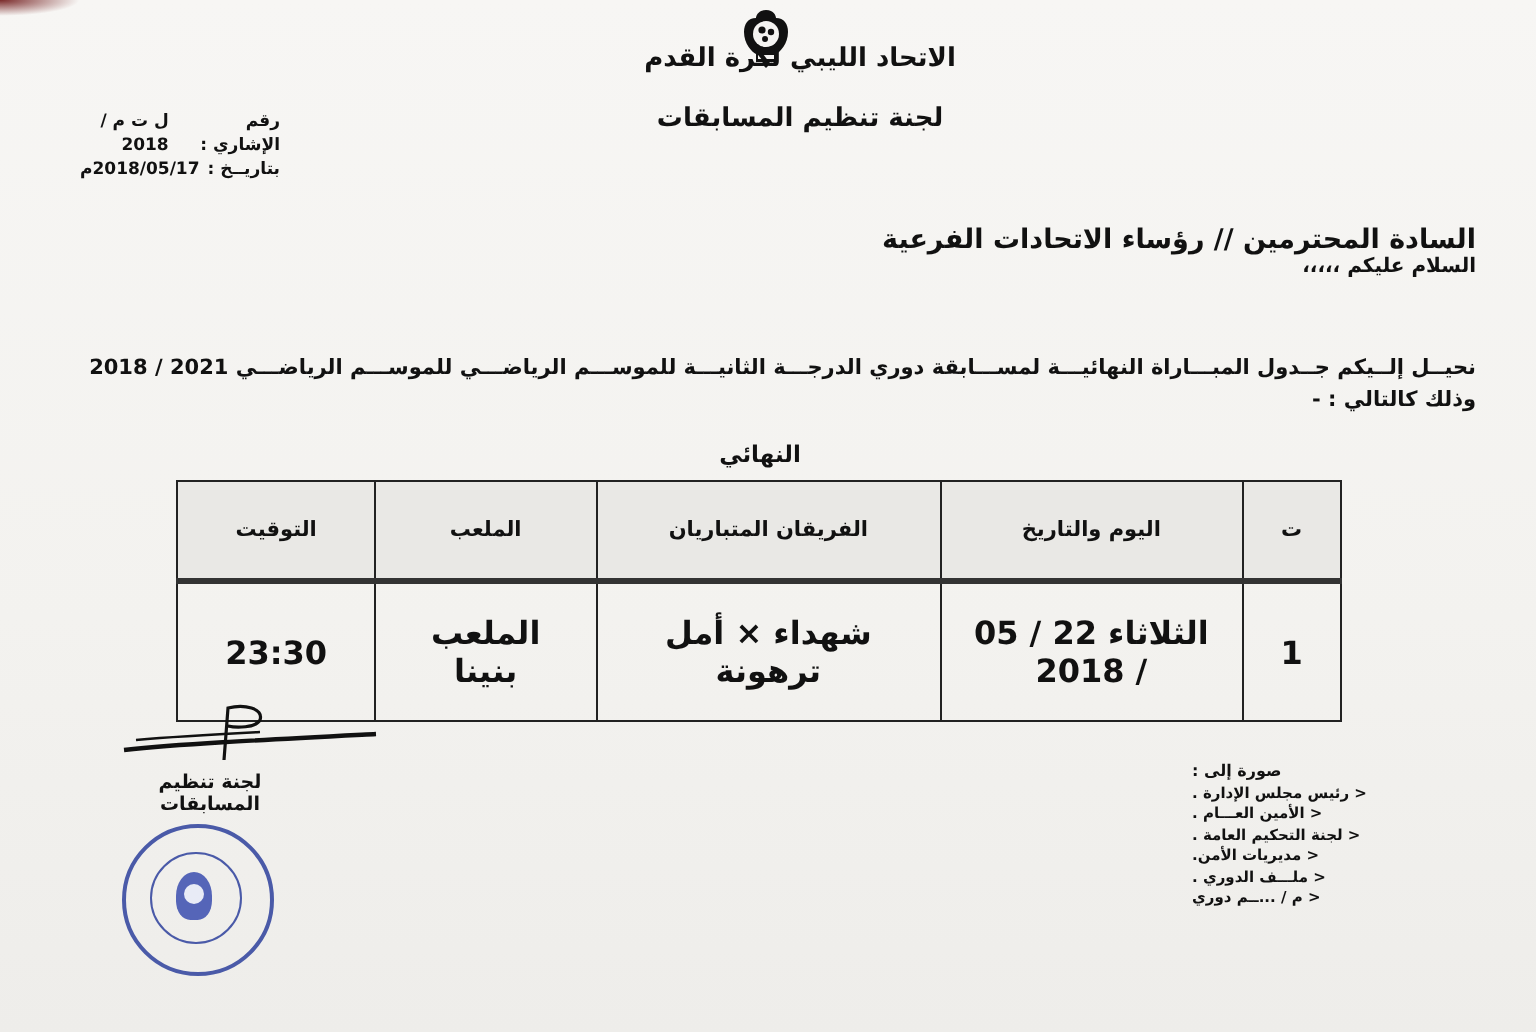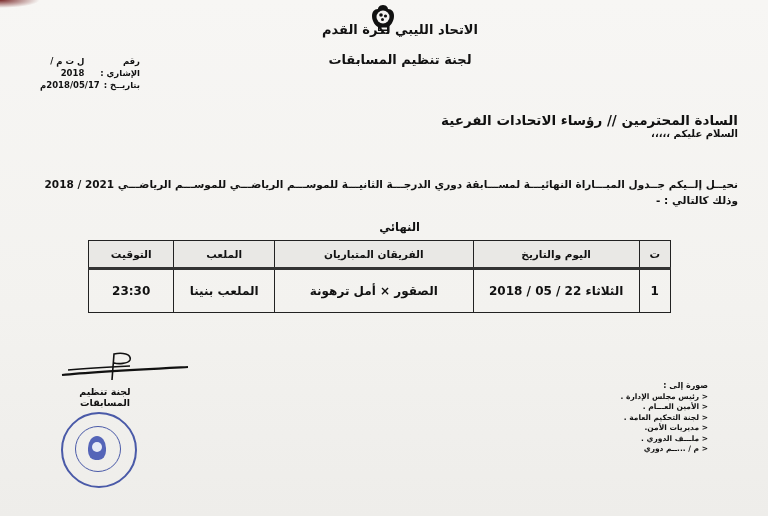--- a/index.html
+++ b/index.html
@@ -9,37 +9,37 @@
   .abs{position:absolute;}
   .logo{left:370px;top:4px;width:26px;height:30px;}
   .hdr1{left:300px;width:200px;top:22px;text-align:center;font-weight:bold;font-size:13px;direction:rtl;}
   .hdr2{left:300px;width:200px;top:52px;text-align:center;font-weight:bold;font-size:13px;direction:rtl;}
   .ref{left:32px;top:55px;width:108px;font-size:8.5px;font-weight:bold;direction:rtl;text-align:right;line-height:12px;}
   .ref .row{display:flex;justify-content:flex-start;gap:4px;}
   .addressee{right:30px;top:112px;font-weight:bold;font-size:13.5px;direction:rtl;}
   .greet{right:30px;top:128px;font-weight:bold;font-size:10px;direction:rtl;}
   .body1{right:30px;top:178px;font-weight:bold;font-size:10.5px;direction:rtl;white-space:nowrap;letter-spacing:0.2px;}
   .body2{right:30px;top:194px;font-weight:bold;font-size:10.5px;direction:rtl;}
-  .final-title{left:340px;width:80px;top:220px;text-align:right;font-weight:bold;font-size:11.5px;direction:rtl;}
+  .final-title{left:340px;width:80px;top:220px;text-align:center;font-weight:bold;font-size:11.5px;direction:rtl;}
   table.sched{position:absolute;left:88px;top:240px;width:583px;border-collapse:collapse;direction:rtl;font-weight:bold;}
-  table.sched th,table.sched td{border:1.5px solid #222;text-align:center;padding:4px;}
+  table.sched th,table.sched td{border:1.5px solid #222;text-align:center;padding:15px;}
   table.sched th{height:18px;font-size:10.5px;background:#e9e8e5;border-bottom:3px solid #333;}
-  table.sched td{height:34px;font-size:12px;}
+  table.sched td{height:34px;font-size:16px;}
   .col-n{width:24px;}
   .col-date{width:172px;}
   .col-teams{width:208px;}
   .col-venue{width:98px;}
   .col-time{width:81px;}
   .sig{left:60px;top:350px;width:130px;height:32px;}
   .sig-label{left:58px;top:386px;width:94px;font-weight:bold;font-size:9.5px;direction:rtl;text-align:center;}
   .stamp{left:61px;top:412px;width:72px;height:72px;border-radius:50%;border:2px solid #4a5aa8;}
   .stamp-inner{position:absolute;left:12px;top:12px;width:44px;height:44px;border-radius:50%;border:1.2px solid #4a5aa8;}
   .stamp-core{position:absolute;left:25px;top:22px;width:18px;height:24px;border-radius:50% 50% 40% 40%;background:#5565b8;}
   .stamp-ball{position:absolute;left:29px;top:28px;width:10px;height:10px;border-radius:50%;background:#e8ebf6;}
-  .cc{left:596px;top:381px;width:112px;direction:rtl;font-size:7.5px;font-weight:bold;line-height:10.5px;text-align:right;}
+  .cc{left:596px;top:381px;width:112px;direction:rtl;font-size:7.5px;font-weight:bold;line-height:10.5px;text-align:left;}
   .cc .item::before{content:"< ";}
   .cc .title{font-size:8px;}
 </style>
 </head>
 <body>
 
 <div class="page">
   <div class="corner-shadow"></div>
 
   <svg class="abs logo" viewBox="0 0 26 30">
@@ -79,21 +79,21 @@
         <th class="col-date">اليوم والتاريخ</th>
         <th class="col-teams">الفريقان المتباريان</th>
         <th class="col-venue">الملعب</th>
         <th class="col-time">التوقيت</th>
       </tr>
     </thead>
     <tbody>
       <tr>
         <td>1</td>
         <td>الثلاثاء 22 / 05 / 2018</td>
-        <td>الصقور × أمل ترهونة</td>
+        <td>شهداء × أمل ترهونة</td>
         <td>الملعب بنينا</td>
         <td>23:30</td>
       </tr>
     </tbody>
   </table>
 
   <svg class="abs sig" viewBox="0 0 130 32">
     <path d="M2 25 C30 22 70 20 128 17" stroke="#111" stroke-width="2.2" fill="none"></path>
     <path d="M8 20 C30 18 50 17 70 16" stroke="#111" stroke-width="1.3" fill="none"></path>
     <path d="M52 30 L54 4 C62 2 72 4 70 10 C68 14 58 14 54 13" stroke="#111" stroke-width="1.6" fill="none"></path>

